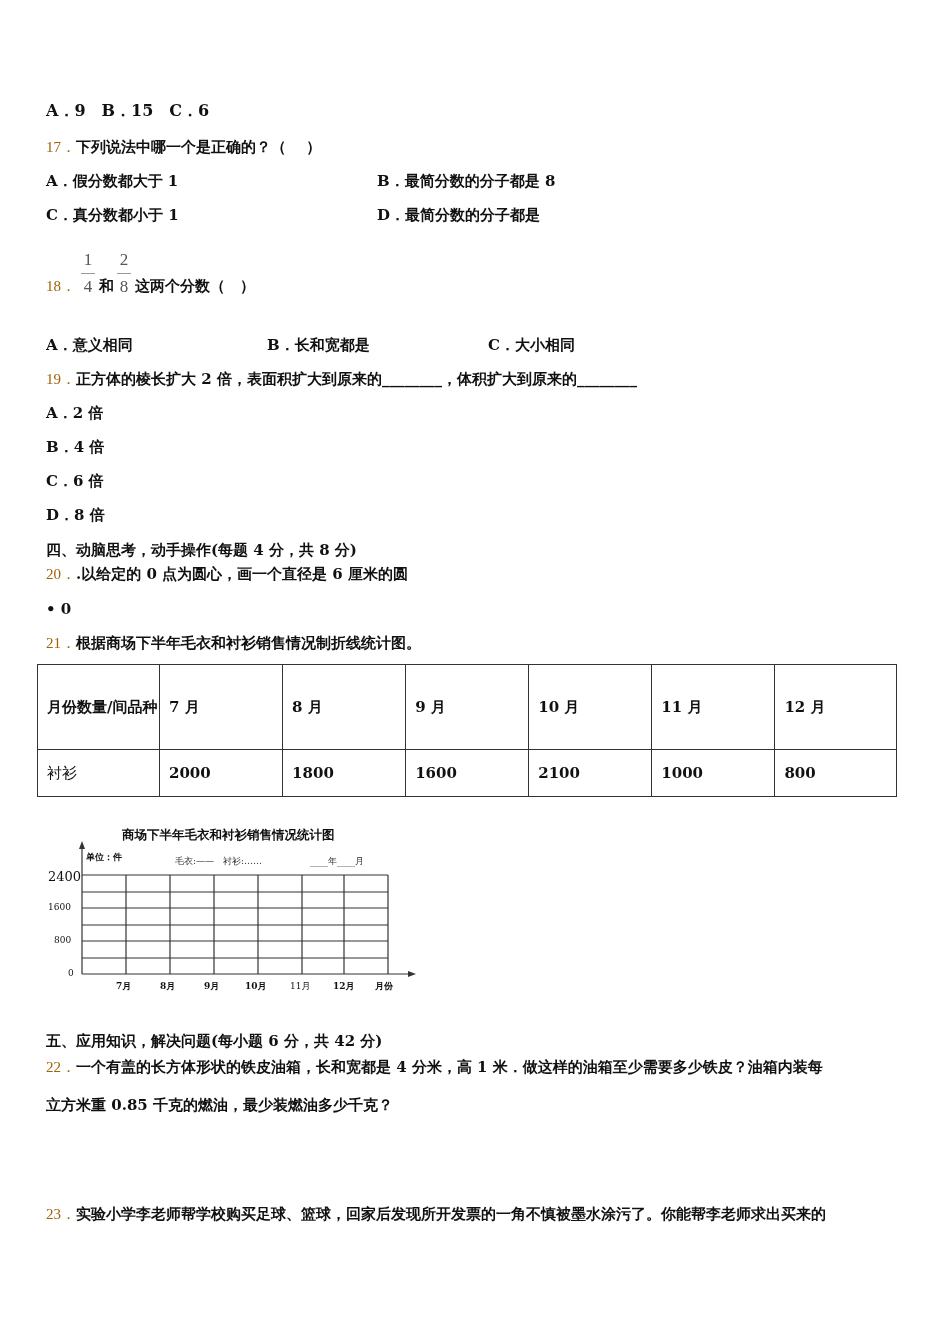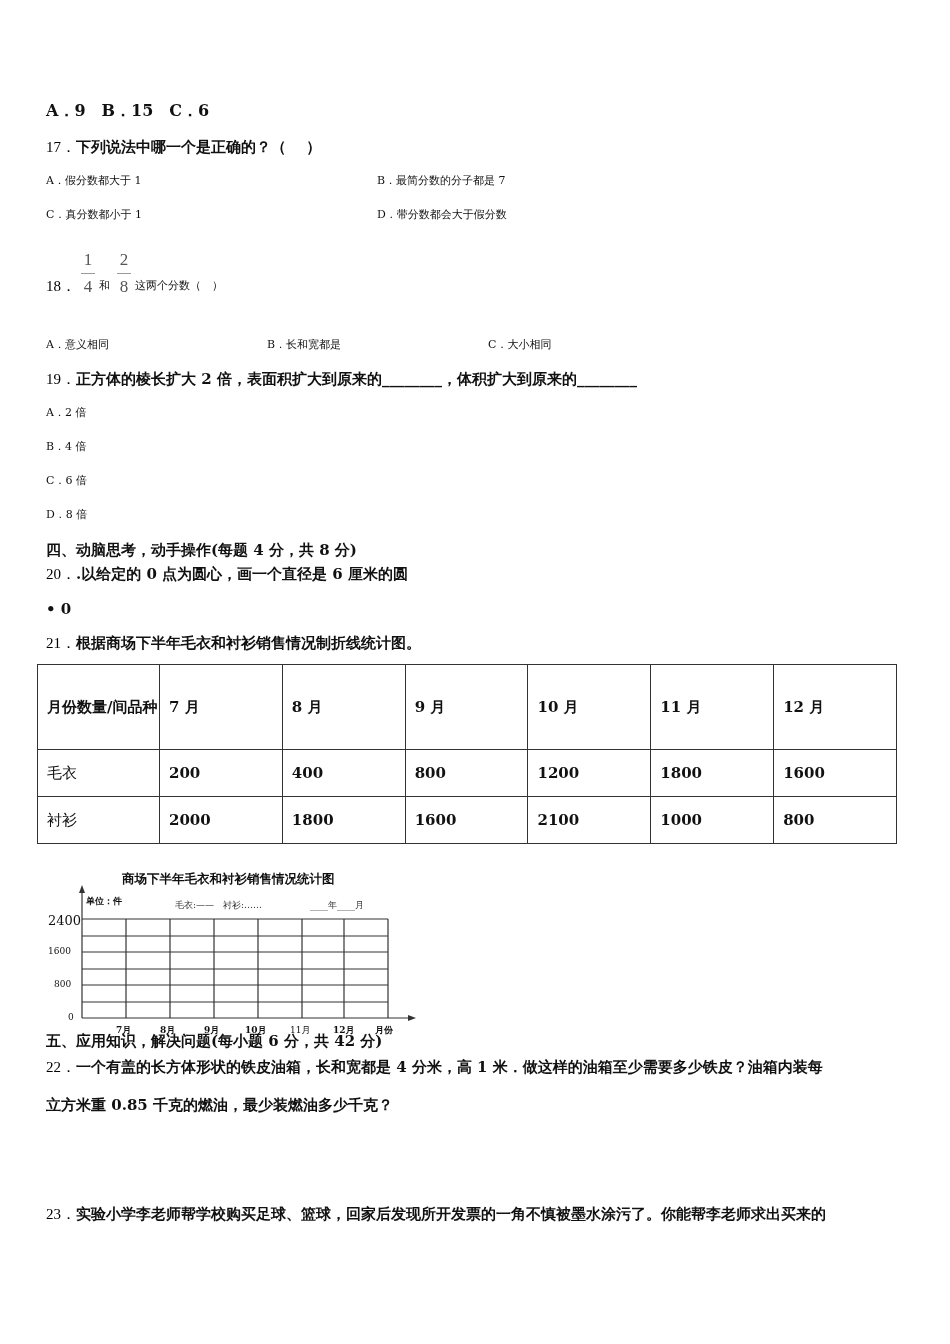--- a/index.html
+++ b/index.html
@@ -1,41 +1,41 @@
 <!DOCTYPE html>
 <html><head>
   <meta charset="utf-8">
   <style>
     html, body { margin: 0; padding: 0; background: #ffffff; }
     body { width: 950px; height: 1344px; position: relative; overflow: hidden;
       font-family: "DejaVu Serif", "Liberation Serif", serif; color: #111; }
     .line { position: absolute; left: 46px; font-size: 15px; line-height: 20px; white-space: nowrap; }
     .b { font-weight: bold; }
-    .num { color: #000000; font-weight: normal; font-family: "Liberation Serif", serif; }
-    .opt { position: absolute; font-size: 11px; line-height: 20px; white-space: nowrap; font-weight: normal; }
+    .num { color: #a16207; font-weight: normal; font-family: "Liberation Serif", serif; }
+    .opt { position: absolute; font-size: 15px; line-height: 20px; white-space: nowrap; font-weight: bold; }
     .frac { position: absolute; font-family: "Liberation Serif", serif; color: #555; font-size: 17px; text-align: center; width: 14px; }
     .frac .bar { position: absolute; left: 0; width: 14px; height: 1px; background: #999; }
     table.data { position: absolute; left: 37px; top: 664px; border-collapse: collapse; width: 860px; }
     table.data td { border: 1.5px solid #333; font-size: 15px; font-weight: bold; padding: 0 0 0 9px; vertical-align: middle; }
     table.data tr.head td { height: 84px; }
     table.data tr.row td { height: 46px; }
-    .chart { position: absolute; left: 40px; top: 871px; width: 380px; height: 170px; }
+    .chart { position: absolute; left: 40px; top: 827px; width: 380px; height: 170px; }
   </style>
 </head>
 <body>
 
 <div class="line b" style="top:101px;font-size:16px;">A．9　B．15　C．6</div>
 
 <div class="line" style="top:137px;">
   <span class="num">17．</span><span class="b">下列说法中哪一个是正确的？（　 ）</span>
 </div>
 <div class="opt" style="left:46px;top:171px;">A．假分数都大于 1</div>
-<div class="opt" style="left:377px;top:171px;">B．最简分数的分子都是 7</div>
+<div class="opt" style="left:377px;top:171px;">B．最简分数的分子都是 8</div>
 <div class="opt" style="left:46px;top:205px;">C．真分数都小于 1</div>
-<div class="opt" style="left:377px;top:205px;">D．带分数都会大于假分数</div>
+<div class="opt" style="left:377px;top:205px;">D．最简分数的分子都是</div>
 
 <div class="line" style="top:276px;"><span class="num">18．</span></div>
 <div class="frac" style="left:81px;top:250px;height:48px;">
   <div>1</div>
   <div class="bar" style="top:23px;"></div>
   <div style="position:absolute;top:27px;width:14px;">4</div>
 </div>
 <div class="opt" style="left:99px;top:276px;">和</div>
 <div class="frac" style="left:117px;top:250px;height:48px;">
   <div>2</div>
@@ -68,29 +68,20 @@
 <table class="data">
   <tbody>
       <tr class="head">
     <td style="width:112px;line-height:38px;white-space:normal;">月份数量/间品种</td>
     <td>7 月</td>
     <td>8 月</td>
     <td>9 月</td>
     <td>10 月</td>
     <td>11 月</td>
     <td>12 月</td>
-  </tr>
-  <tr class="row">
-    <td style="font-weight:normal;">毛衣</td>
-    <td>200</td>
-    <td>400</td>
-    <td>800</td>
-    <td>1200</td>
-    <td>1800</td>
-    <td>1600</td>
   </tr>
   <tr class="row">
     <td style="font-weight:normal;">衬衫</td>
     <td>2000</td>
     <td>1800</td>
     <td>1600</td>
     <td>2100</td>
     <td>1000</td>
     <td>800</td>
   </tr>

